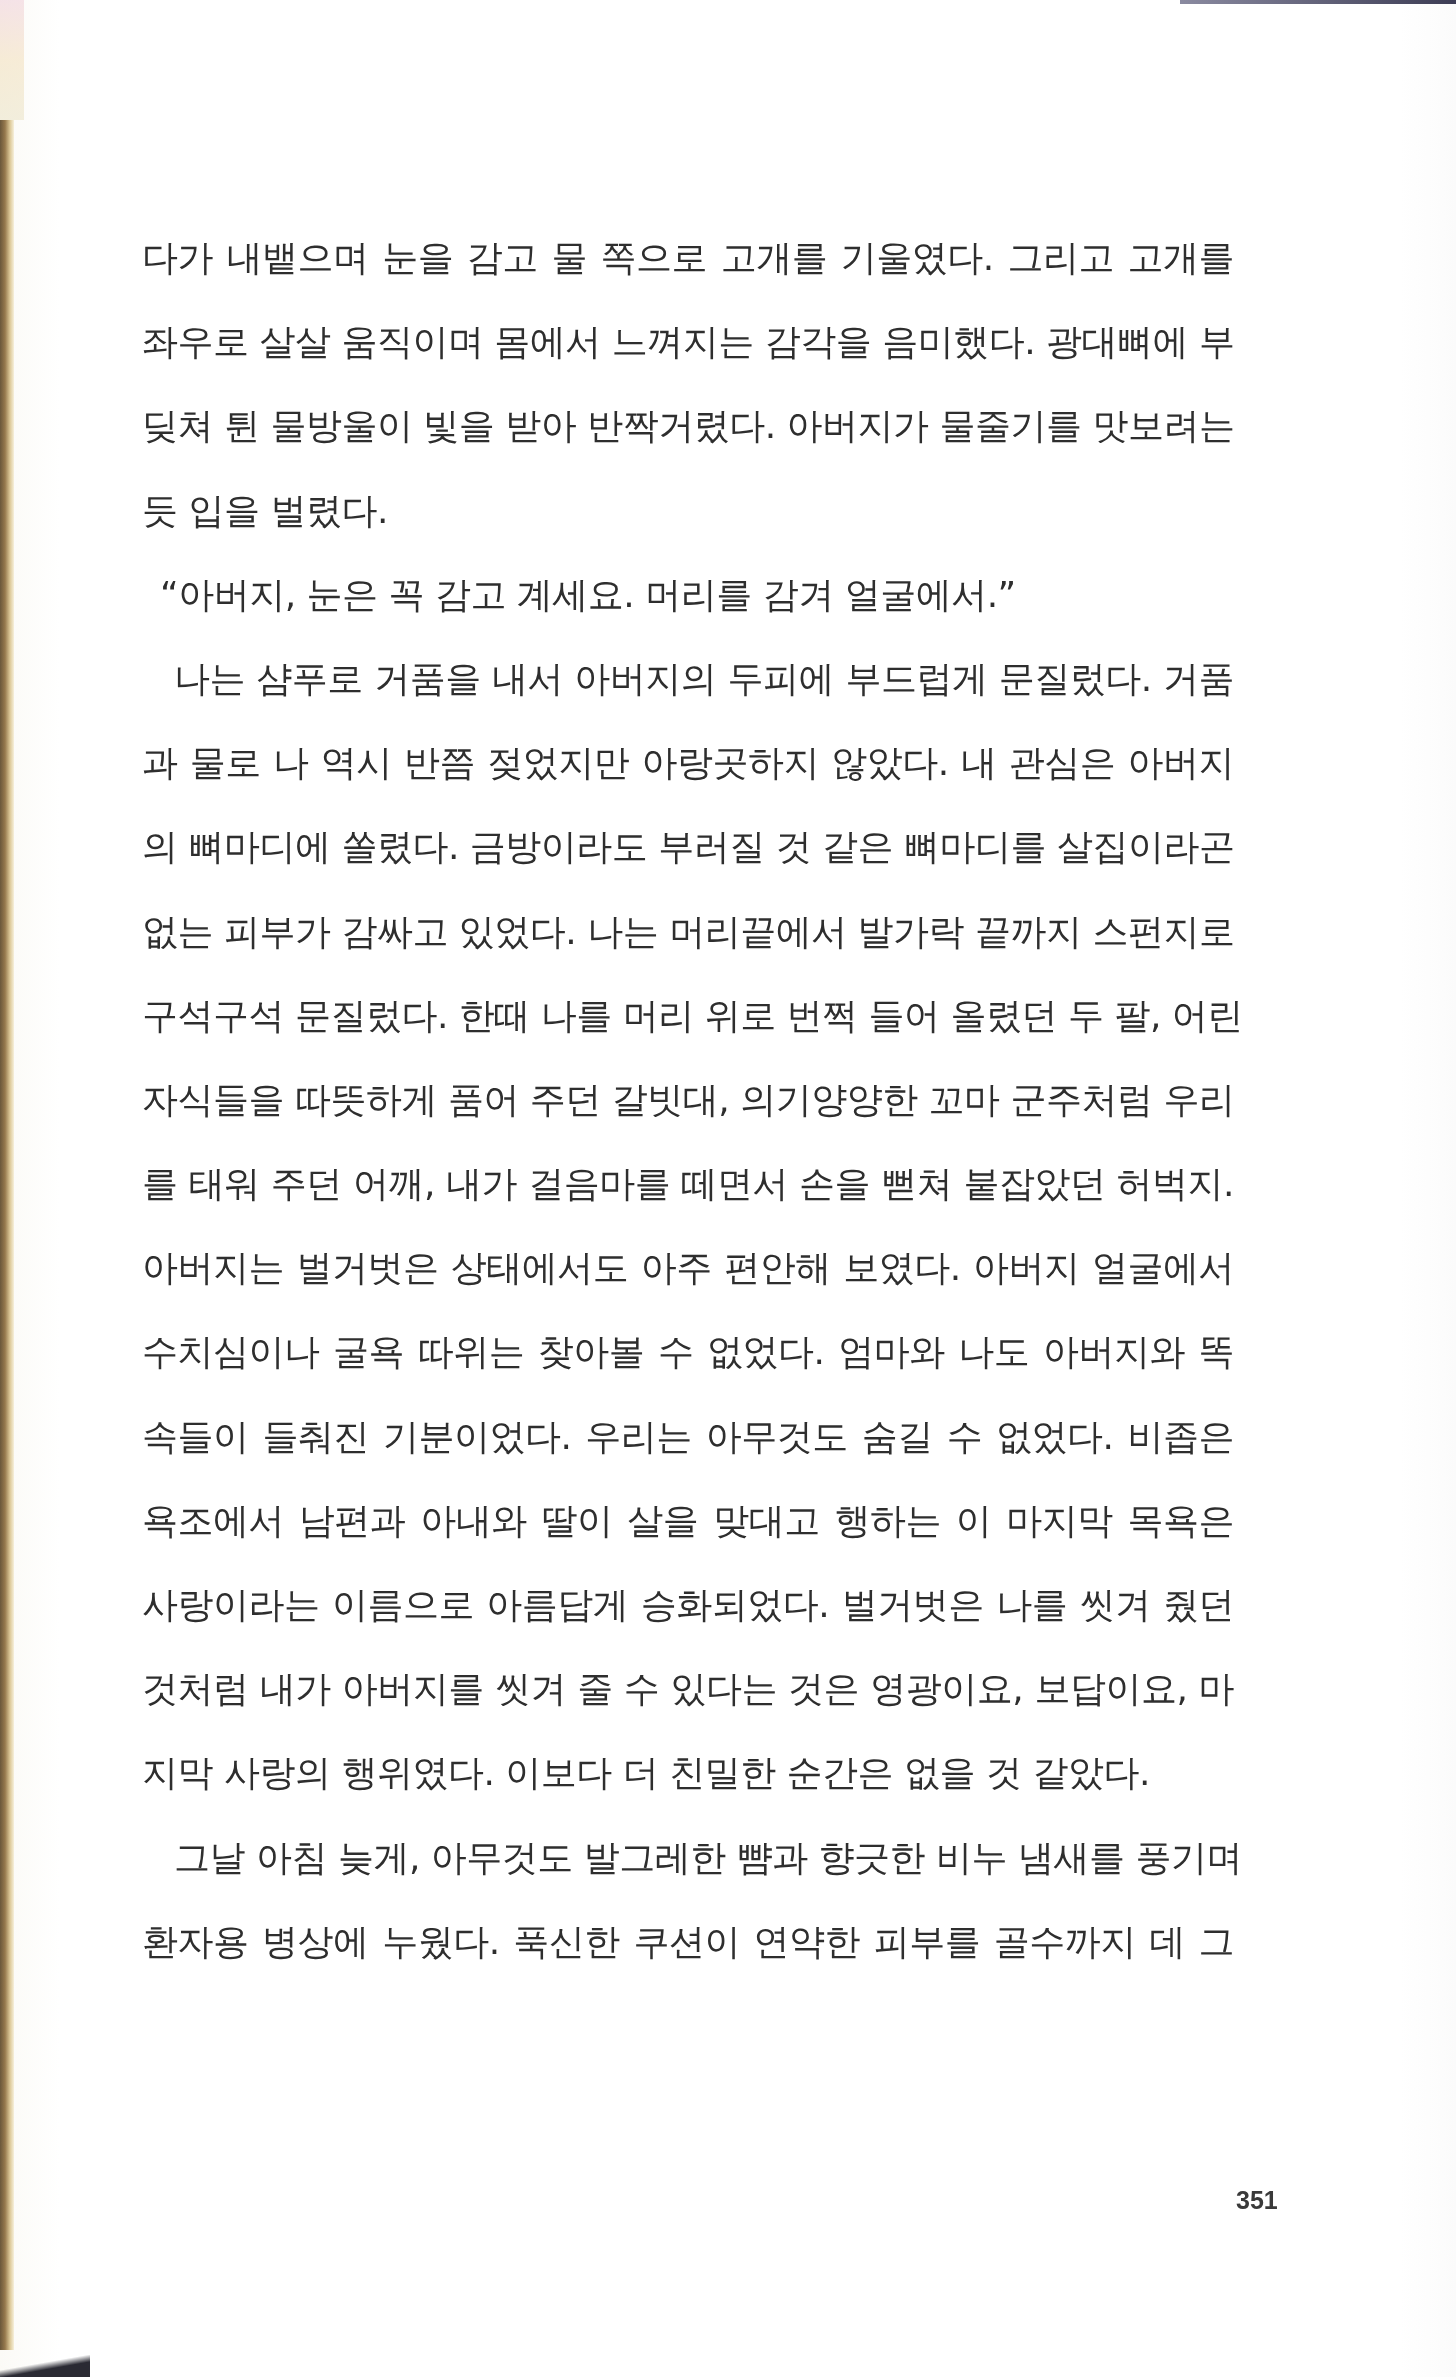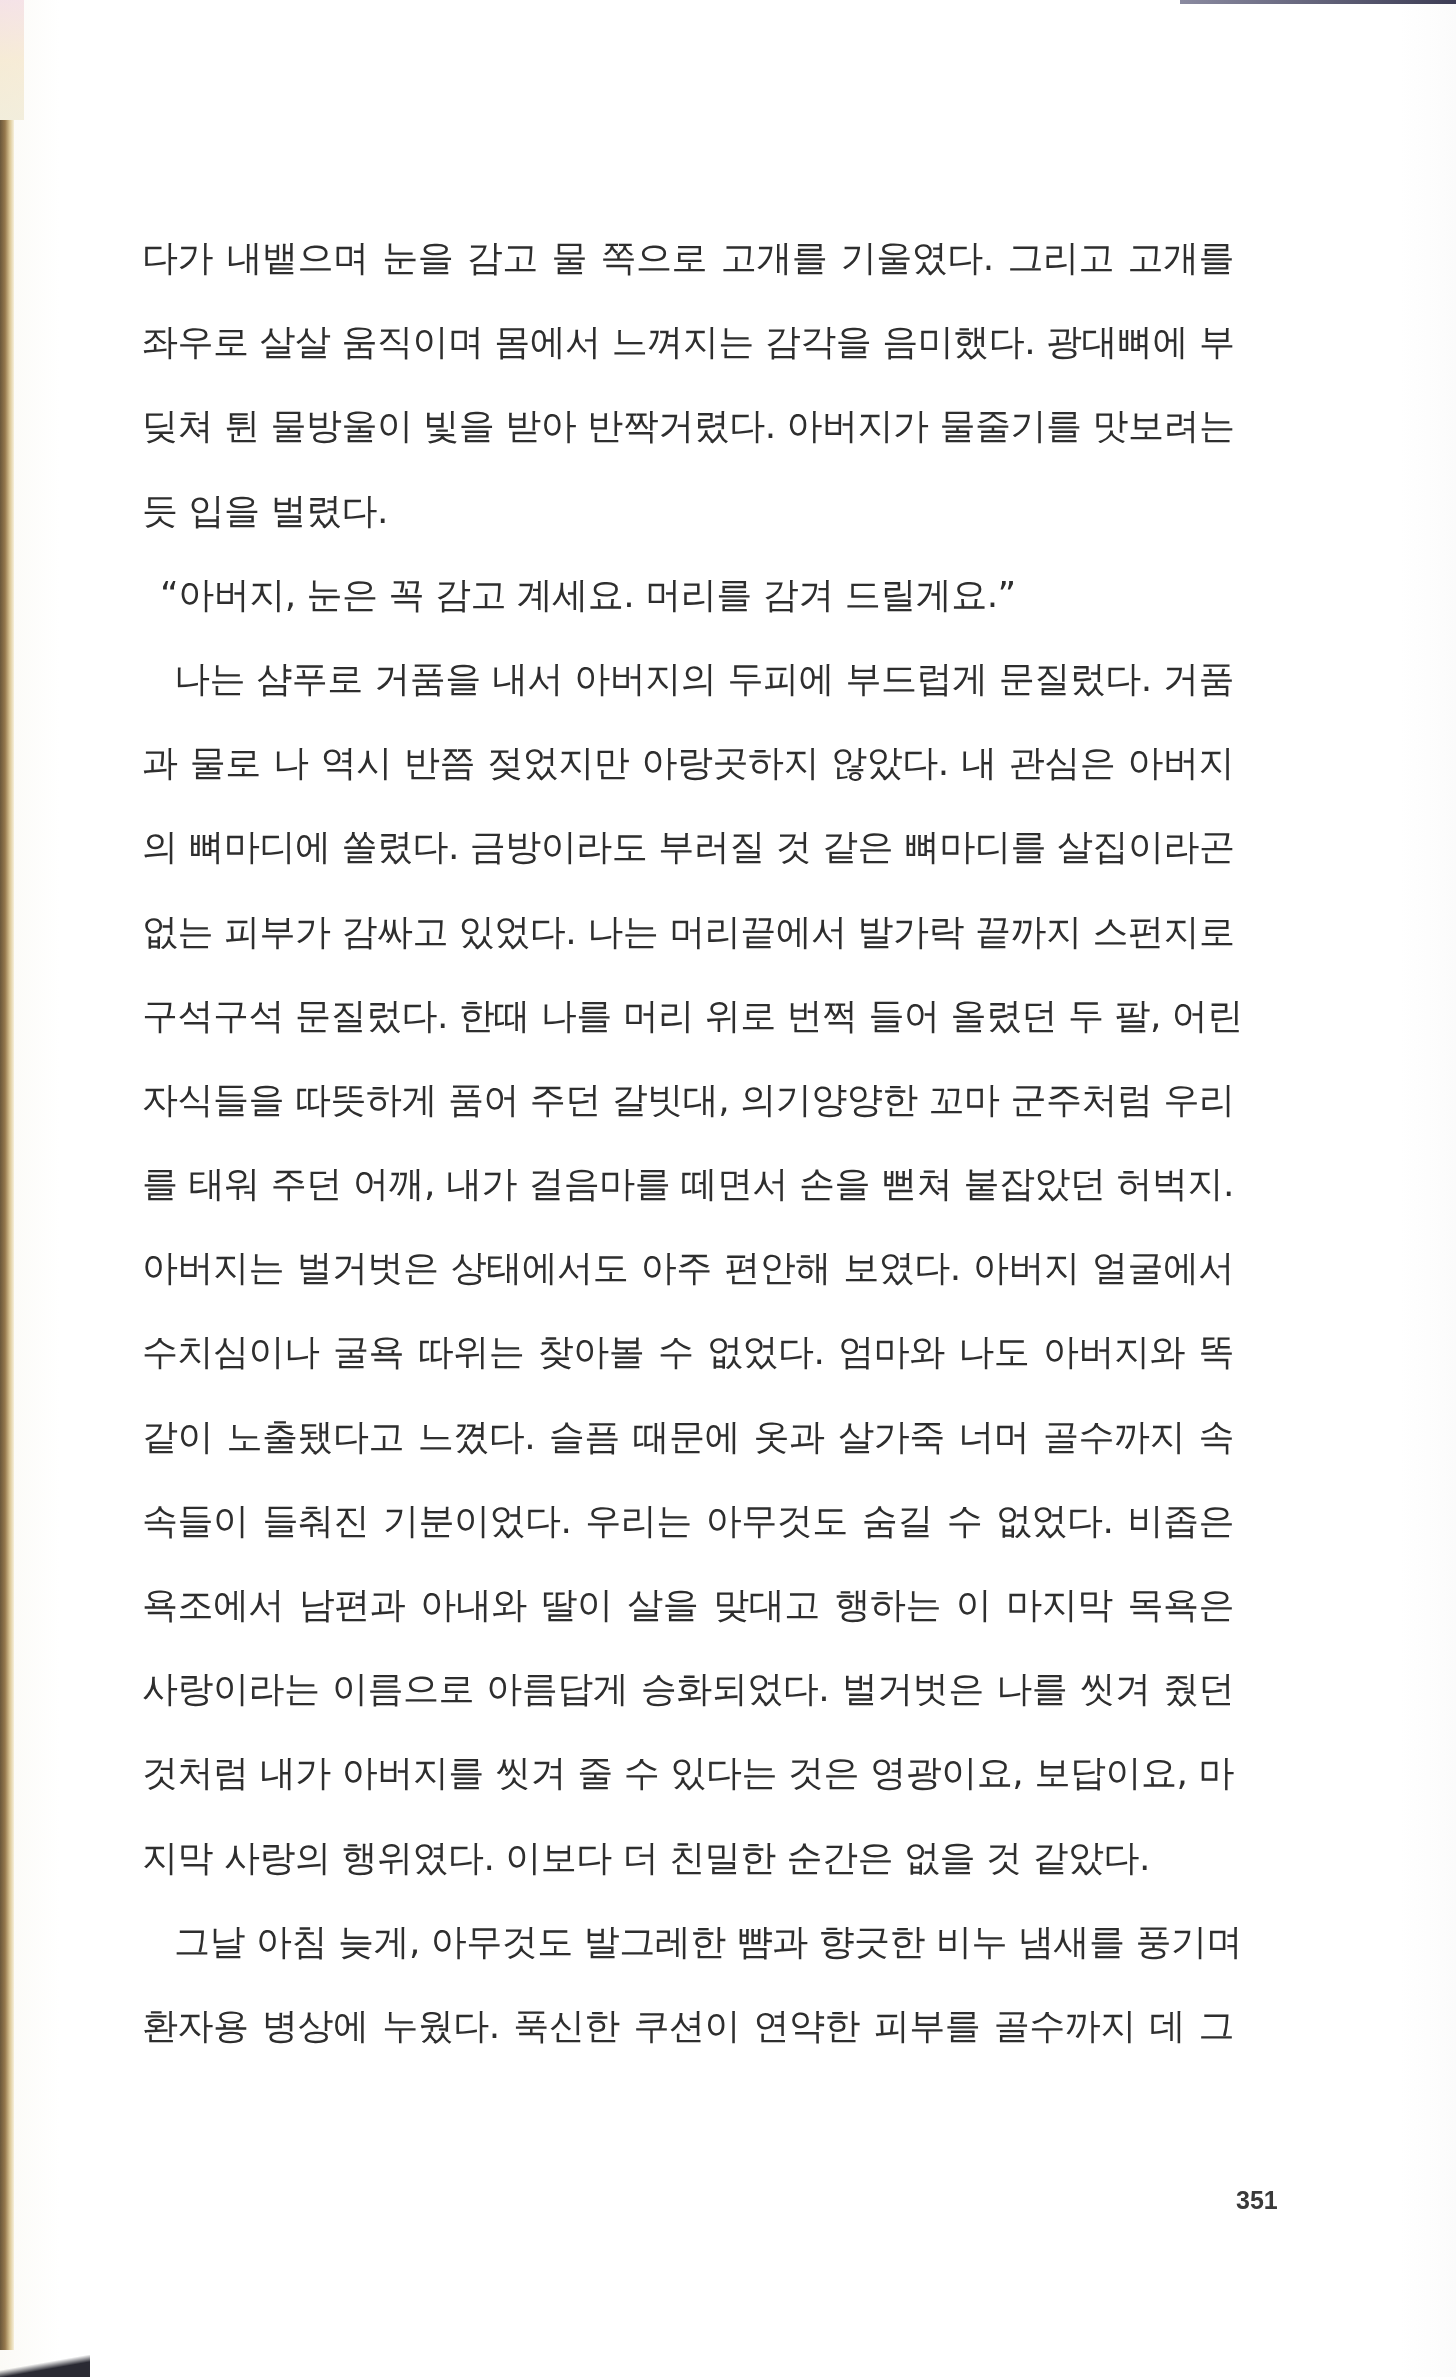--- a/index.html
+++ b/index.html
@@ -89,31 +89,30 @@
   <div class="spine-top"></div>
   <div class="spine"></div>
   <div class="top-edge"></div>
   <div class="bottom-corner"></div>
 
   <div class="text-block">
     <div class="line">다가 내뱉으며 눈을 감고 물 쪽으로 고개를 기울였다. 그리고 고개를</div>
     <div class="line">좌우로 살살 움직이며 몸에서 느껴지는 감각을 음미했다. 광대뼈에 부</div>
     <div class="line">딪쳐 튄 물방울이 빛을 받아 반짝거렸다. 아버지가 물줄기를 맛보려는</div>
     <div class="line last">듯 입을 벌렸다.</div>
-    <div class="line last indent-small">“아버지, 눈은 꼭 감고 계세요. 머리를 감겨 드릴게요.”</div>
+    <div class="line last indent-small">“아버지, 눈은 꼭 감고 계세요. 머리를 감겨 얼굴에서.”</div>
     <div class="line indent">나는 샴푸로 거품을 내서 아버지의 두피에 부드럽게 문질렀다. 거품</div>
     <div class="line">과 물로 나 역시 반쯤 젖었지만 아랑곳하지 않았다. 내 관심은 아버지</div>
     <div class="line">의 뼈마디에 쏠렸다. 금방이라도 부러질 것 같은 뼈마디를 살집이라곤</div>
     <div class="line">없는 피부가 감싸고 있었다. 나는 머리끝에서 발가락 끝까지 스펀지로</div>
     <div class="line">구석구석 문질렀다. 한때 나를 머리 위로 번쩍 들어 올렸던 두 팔, 어린</div>
     <div class="line">자식들을 따뜻하게 품어 주던 갈빗대, 의기양양한 꼬마 군주처럼 우리</div>
     <div class="line">를 태워 주던 어깨, 내가 걸음마를 떼면서 손을 뻗쳐 붙잡았던 허벅지.</div>
     <div class="line">아버지는 벌거벗은 상태에서도 아주 편안해 보였다. 아버지 얼굴에서</div>
     <div class="line">수치심이나 굴욕 따위는 찾아볼 수 없었다. 엄마와 나도 아버지와 똑</div>
-    <div class="line">같이 노출됐다고 느꼈다. 슬픔 때문에 옷과 살가죽 너머 골수까지 속</div>
     <div class="line">속들이 들춰진 기분이었다. 우리는 아무것도 숨길 수 없었다. 비좁은</div>
     <div class="line">욕조에서 남편과 아내와 딸이 살을 맞대고 행하는 이 마지막 목욕은</div>
     <div class="line">사랑이라는 이름으로 아름답게 승화되었다. 벌거벗은 나를 씻겨 줬던</div>
     <div class="line">것처럼 내가 아버지를 씻겨 줄 수 있다는 것은 영광이요, 보답이요, 마</div>
     <div class="line last">지막 사랑의 행위였다. 이보다 더 친밀한 순간은 없을 것 같았다.</div>
     <div class="line indent">그날 아침 늦게, 아무것도 발그레한 뺨과 향긋한 비누 냄새를 풍기며</div>
     <div class="line">환자용 병상에 누웠다. 푹신한 쿠션이 연약한 피부를 골수까지 데 그</div>
   </div>
 
   <div class="page-number">351</div>

